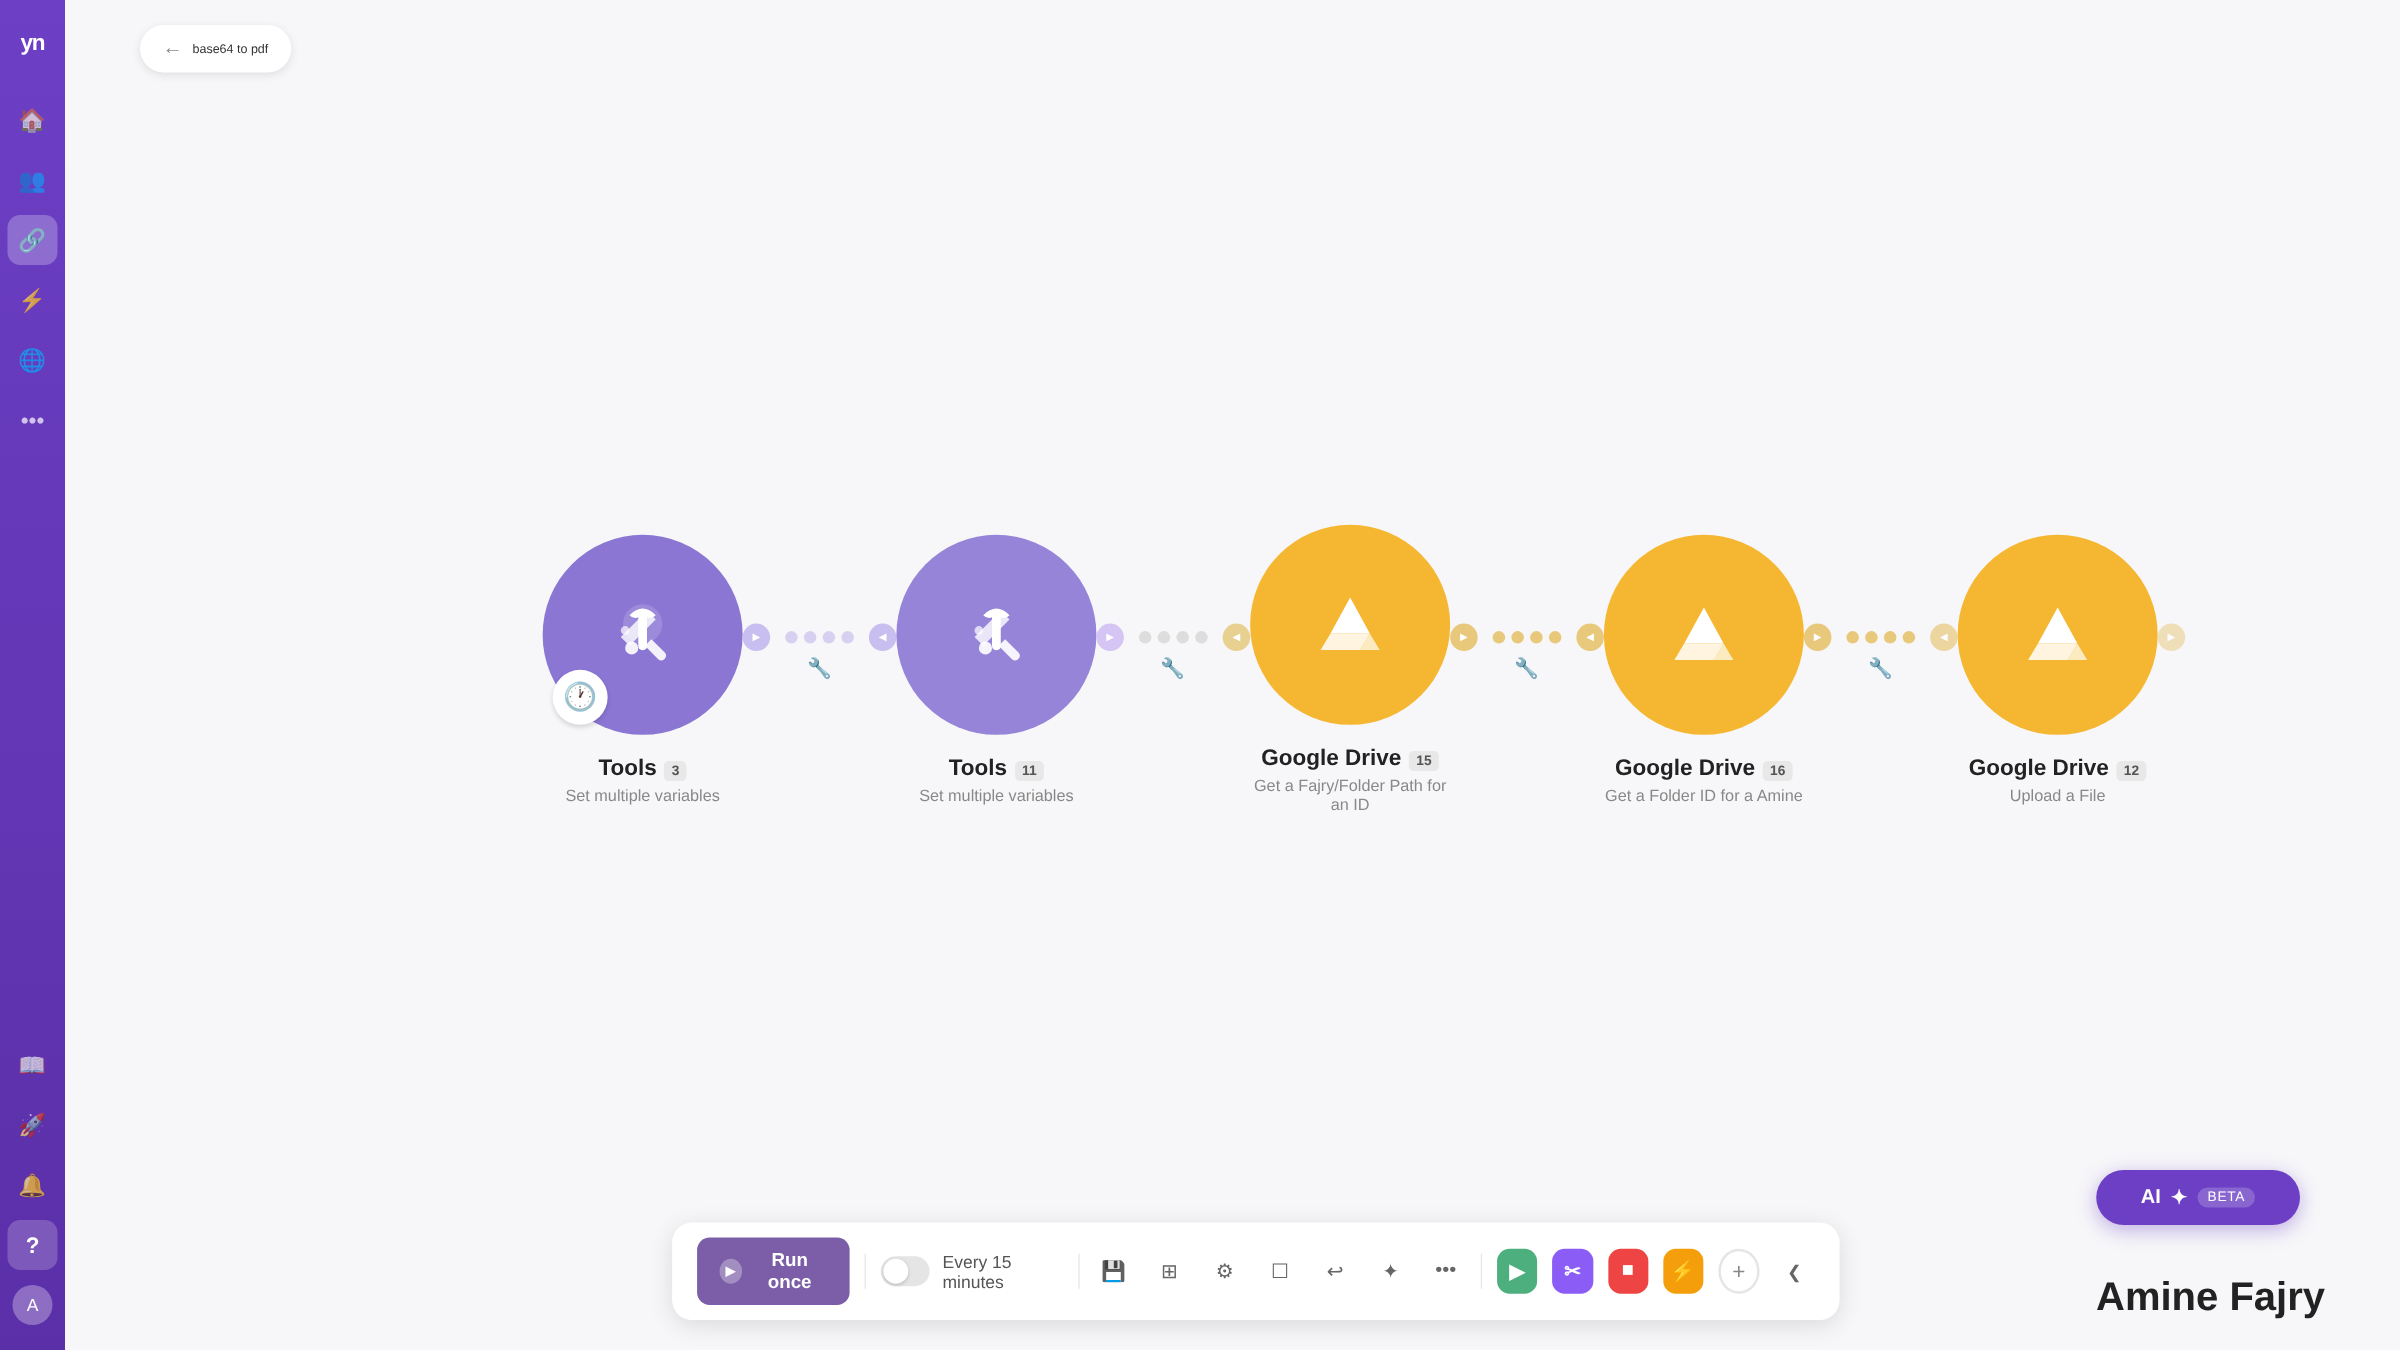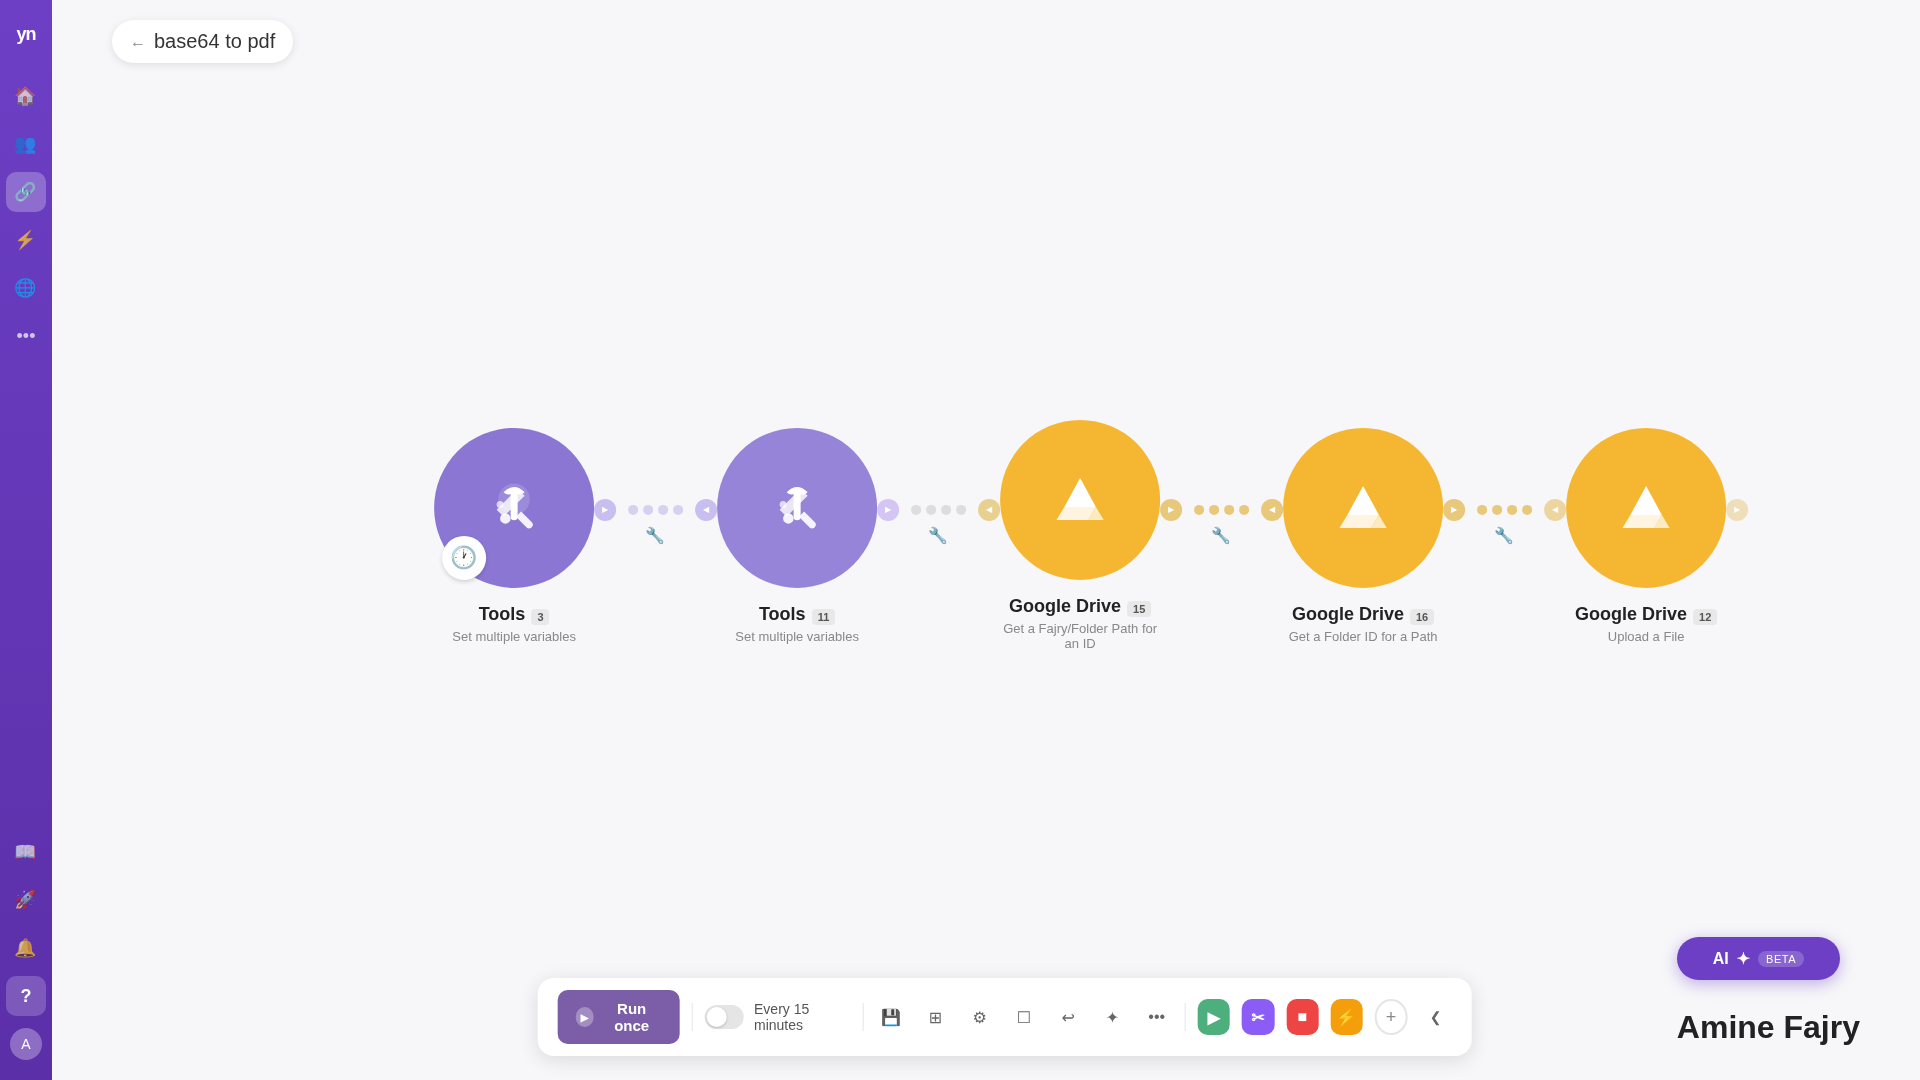--- a/index.html
+++ b/index.html
@@ -73,21 +73,21 @@
       padding: 10px 18px;
       box-shadow: 0 2px 8px rgba(0,0,0,0.1);
       cursor: pointer;
     }
     .breadcrumb-arrow {
       color: #888;
       font-size: 16px;
     }
     .breadcrumb-text {
       color: #333;
-      font-size: 20px;
+      font-size: 10px;
       font-weight: 500;
     }
 
     
     .canvas {
       flex: 1;
       position: relative;
       overflow: hidden;
     }
 
@@ -337,21 +337,21 @@
       border-radius: 8px;
       padding: 2px 8px;
       font-size: 11px;
       font-weight: 400;
       letter-spacing: 0.5px;
     }
 
     
     .watermark {
       position: absolute;
-      bottom: 34px;
+      bottom: 24px;
       right: 60px;
       font-size: 32px;
       font-weight: 700;
       color: #222;
       z-index: 5;
     }
 
     
     .tools-svg { width: 70px; height: 70px; }
     .gdrive-svg { width: 70px; height: 70px; }
@@ -503,21 +503,21 @@
             <path d="M40 15 L58 48 L22 48Z" fill="white"></path>
             <path d="M22 48 L13 63 L49 63 L58 48Z" fill="rgba(255,255,255,0.85)"></path>
             <path d="M58 48 L67 63 L49 63Z" fill="rgba(255,255,255,0.7)"></path>
           </svg>
         </div>
         <div class="node-label">
           <div class="node-title">
             <span>Google Drive</span>
             <span class="node-badge">16</span>
           </div>
-          <div class="node-subtitle">Get a Folder ID for a Path</div>
+          <div class="node-subtitle">Get a Folder ID for a Amine</div>
         </div>
       </div>
 
       <div style="display:flex;flex-direction:column;align-items:center;margin-bottom:52px;position:relative;">
         <div style="display:flex;align-items:center;gap:4px;">
           <div style="width:22px;height:22px;border-radius:50%;background:#e8c87a;display:flex;align-items:center;justify-content:center;font-size:8px;color:white;">▶</div>
           <div class="connector-dots">
             <div class="dot gold-dot"></div>
             <div class="dot gold-dot"></div>
             <div class="dot gold-dot"></div>

